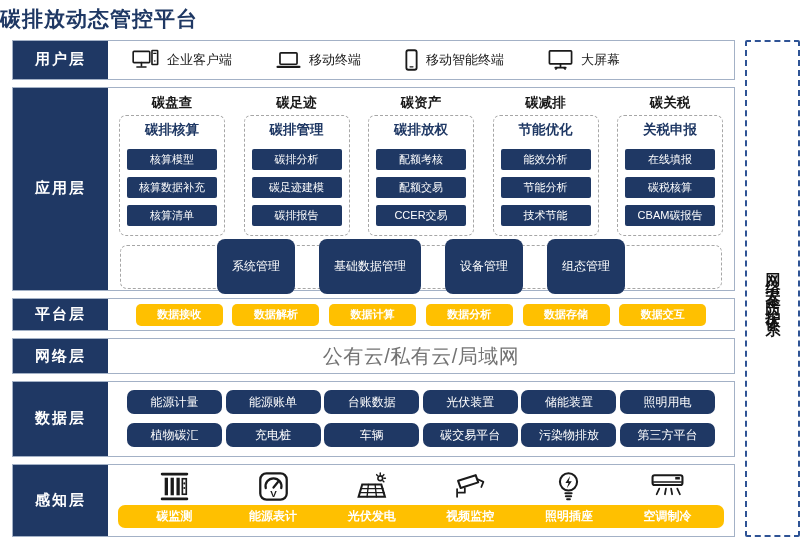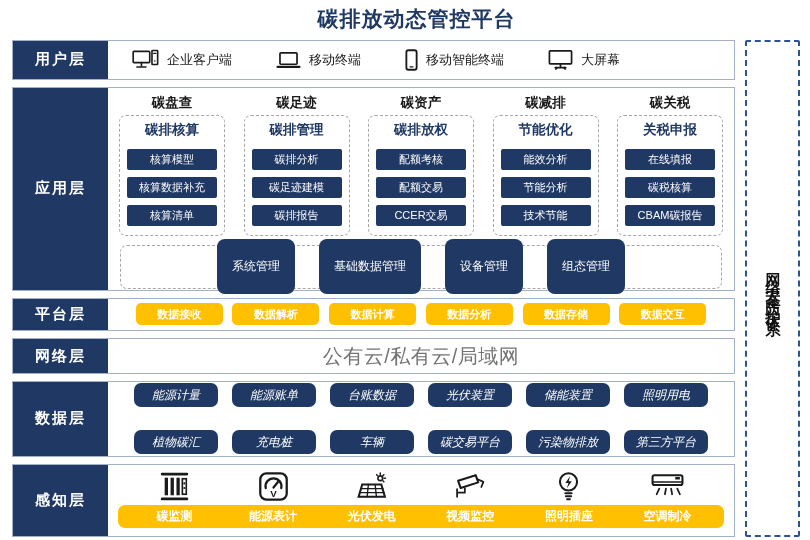--- a/index.html
+++ b/index.html
@@ -1,22 +1,22 @@
 <!DOCTYPE html>
 <html><head>
 <meta charset="utf-8">
 <style>
   html,body { margin:0; padding:0; background:#fff; }
   .page {
     position:relative; width:810px; height:540px; background:#ffffff;
     font-family:"Liberation Sans","DejaVu Sans",sans-serif; overflow:hidden;
   }
   .title {
-    position:absolute; top:5px; left:0; right:0; text-align:center;
-    font-size:21px; font-weight:bold; color:#1F3864; letter-spacing:1px;padding-left:23px;
+    position:absolute; top:5px; left:0; right:0; 
+    font-size:21px; font-weight:bold; color:#1F3864; letter-spacing:1px;
   }
   .layout { position:absolute; top:40px; left:12px; width:788px; height:497px; display:flex; gap:10px; }
   .main  { width:723px; flex:0 0 723px; display:flex; flex-direction:column; gap:7px; }
   .row   { display:flex; border:1.5px solid #A3B1C6; background:#fff; box-sizing:border-box; }
   .row-label {
     flex:0 0 95px; background:#1F3864; color:#fff; font-weight:bold; font-size:15px;
     display:flex; align-items:center; justify-content:center; letter-spacing:2px;
   }
   .row-content { flex:1; position:relative; min-width:0; }
 
@@ -54,21 +54,21 @@
 
   
   .row-network { height:36px; }
   .network-content { display:flex; align-items:center; justify-content:center;
     font-size:20px; color:#737373; letter-spacing:0.5px; }
 
   
   .row-data { height:76px; }
   .data-content { display:flex; flex-direction:column; justify-content:center; gap:9px; padding:0 19px; }
   .data-row { display:flex; justify-content:space-between; }
-  .data-row .btn-navy { margin:7px; width:95px; height:24px; font-size:12px; border-radius:7px;font-style:italic; }
+  .data-row .btn-navy { margin:0; width:95px; height:24px; font-size:12px; border-radius:7px; }
 
   
   .row-sense { height:74px; }
   .sense-content { display:flex; justify-content:space-between; padding:3px 19px 8px; }
   .sense-col { width:95px; display:flex; flex-direction:column; align-items:center; justify-content:space-between; }
   .sense-icon { height:37px; display:flex; align-items:center; justify-content:center; }
   .sense-col .btn-yellow { width:114px; height:23px; font-size:12px; border-radius:7px; }
 
   
   .sidebar {

